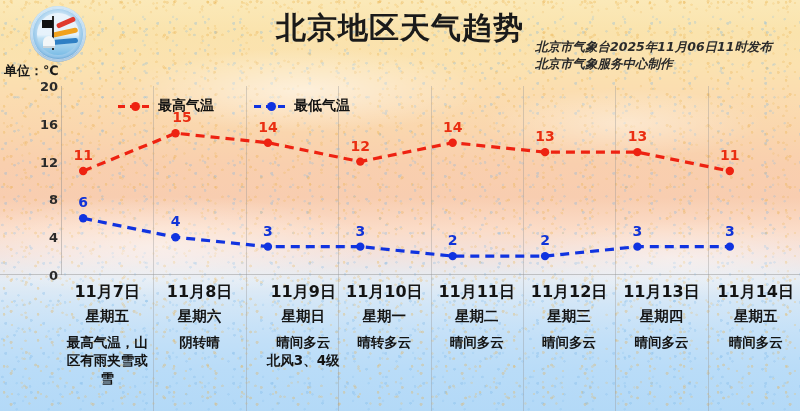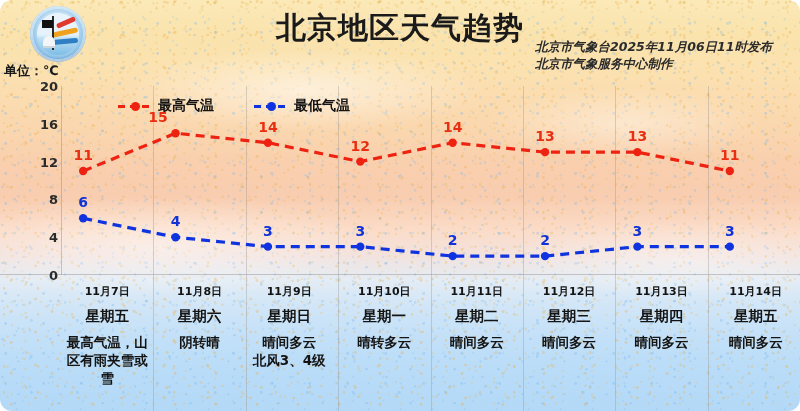--- a/index.html
+++ b/index.html
@@ -27,21 +27,20 @@
         #fad6ae 32%,
         #f9cfae 40%,
         #f8cdb0 48%,
         #fbdcc8 56%,
         #f3e2dd 62%,
         #e4ecf4 68%,
         #d2e6f7 74%,
         #c3e0f8 82%,
         #b9dcf8 90%,
         #b3d9f7 100%);
-    border-radius: 12px;
   }
 
   
   .speckle {
     position: absolute;
     left: 0; top: 0;
     width: 800px; height: 411px;
     pointer-events: none;
   }
   .speckle.warm {
@@ -198,21 +197,21 @@
   .pt-label.hi { color: #ea2e12; }
   .pt-label.lo { color: #1033d8; }
 
   
   .daycol {
     position: absolute;
     top: 282px;
     text-align: center;
     color: #141414;
   }
-  .day-date { font-size: 11px; font-weight: bold; line-height: 19px; }
+  .day-date { font-size: 16px; font-weight: bold; line-height: 19px; }
   .day-week { font-size: 14.5px; font-weight: bold; line-height: 19px; margin-top: 6px; }
   .day-cond { font-size: 13.5px; font-weight: bold; line-height: 18px; margin-top: 7px; }
 </style>
 </head>
 <body>
 
 <div id="stage">
 
   <div class="speckle warm"></div>
   <div class="speckle cool"></div>
@@ -292,21 +291,21 @@
       <circle cx="267.92" cy="246.65" r="4.2" fill="#1033e0"></circle>
       <circle cx="360.295" cy="246.65" r="4.2" fill="#1033e0"></circle>
       <circle cx="452.67" cy="256.1" r="4.2" fill="#1033e0"></circle>
       <circle cx="545.0450000000001" cy="256.1" r="4.2" fill="#1033e0"></circle>
       <circle cx="637.4200000000001" cy="246.65" r="4.2" fill="#1033e0"></circle>
       <circle cx="729.7950000000001" cy="246.65" r="4.2" fill="#1033e0"></circle>
     </svg>
 
   <div id="pointlabels">
       <div class="pt-label hi" style="left: 83.17px; top: 163.05px;">11</div>
-      <div class="pt-label hi" style="left: 158px; top: 125.25px;">15</div>
+      <div class="pt-label hi" style="left: 182px; top: 125.25px;">15</div>
       <div class="pt-label hi" style="left: 267.92px; top: 134.7px;">14</div>
       <div class="pt-label hi" style="left: 360.295px; top: 153.6px;">12</div>
       <div class="pt-label hi" style="left: 452.67px; top: 134.7px;">14</div>
       <div class="pt-label hi" style="left: 545.045px; top: 144.15px;">13</div>
       <div class="pt-label hi" style="left: 637.42px; top: 144.15px;">13</div>
       <div class="pt-label hi" style="left: 729.795px; top: 163.05px;">11</div>
       <div class="pt-label lo" style="left: 83.17px; top: 210.3px;">6</div>
       <div class="pt-label lo" style="left: 175.545px; top: 229.2px;">4</div>
       <div class="pt-label lo" style="left: 267.92px; top: 238.65px;">3</div>
       <div class="pt-label lo" style="left: 360.295px; top: 238.65px;">3</div>
@@ -320,21 +319,21 @@
       <div class="daycol" style="left: 61px; width: 92.375px;">
         <div class="day-date">11月7日</div>
         <div class="day-week">星期五</div>
         <div class="day-cond" style="white-space: pre-line;">最高气温，山区有雨夹雪或雪</div>
       </div>
       <div class="daycol" style="left: 153.375px; width: 92.375px;">
         <div class="day-date">11月8日</div>
         <div class="day-week">星期六</div>
         <div class="day-cond" style="white-space: pre-line;">阴转晴</div>
       </div>
-      <div class="daycol" style="left: 243px; width: 92.375px;">
+      <div class="daycol" style="left: 257px; width: 92.375px;">
         <div class="day-date">11月9日</div>
         <div class="day-week">星期日</div>
         <div class="day-cond" style="white-space: pre-line;">晴间多云
 北风3、4级</div>
       </div>
       <div class="daycol" style="left: 338.125px; width: 92.375px;">
         <div class="day-date">11月10日</div>
         <div class="day-week">星期一</div>
         <div class="day-cond" style="white-space: pre-line;">晴转多云</div>
       </div>

